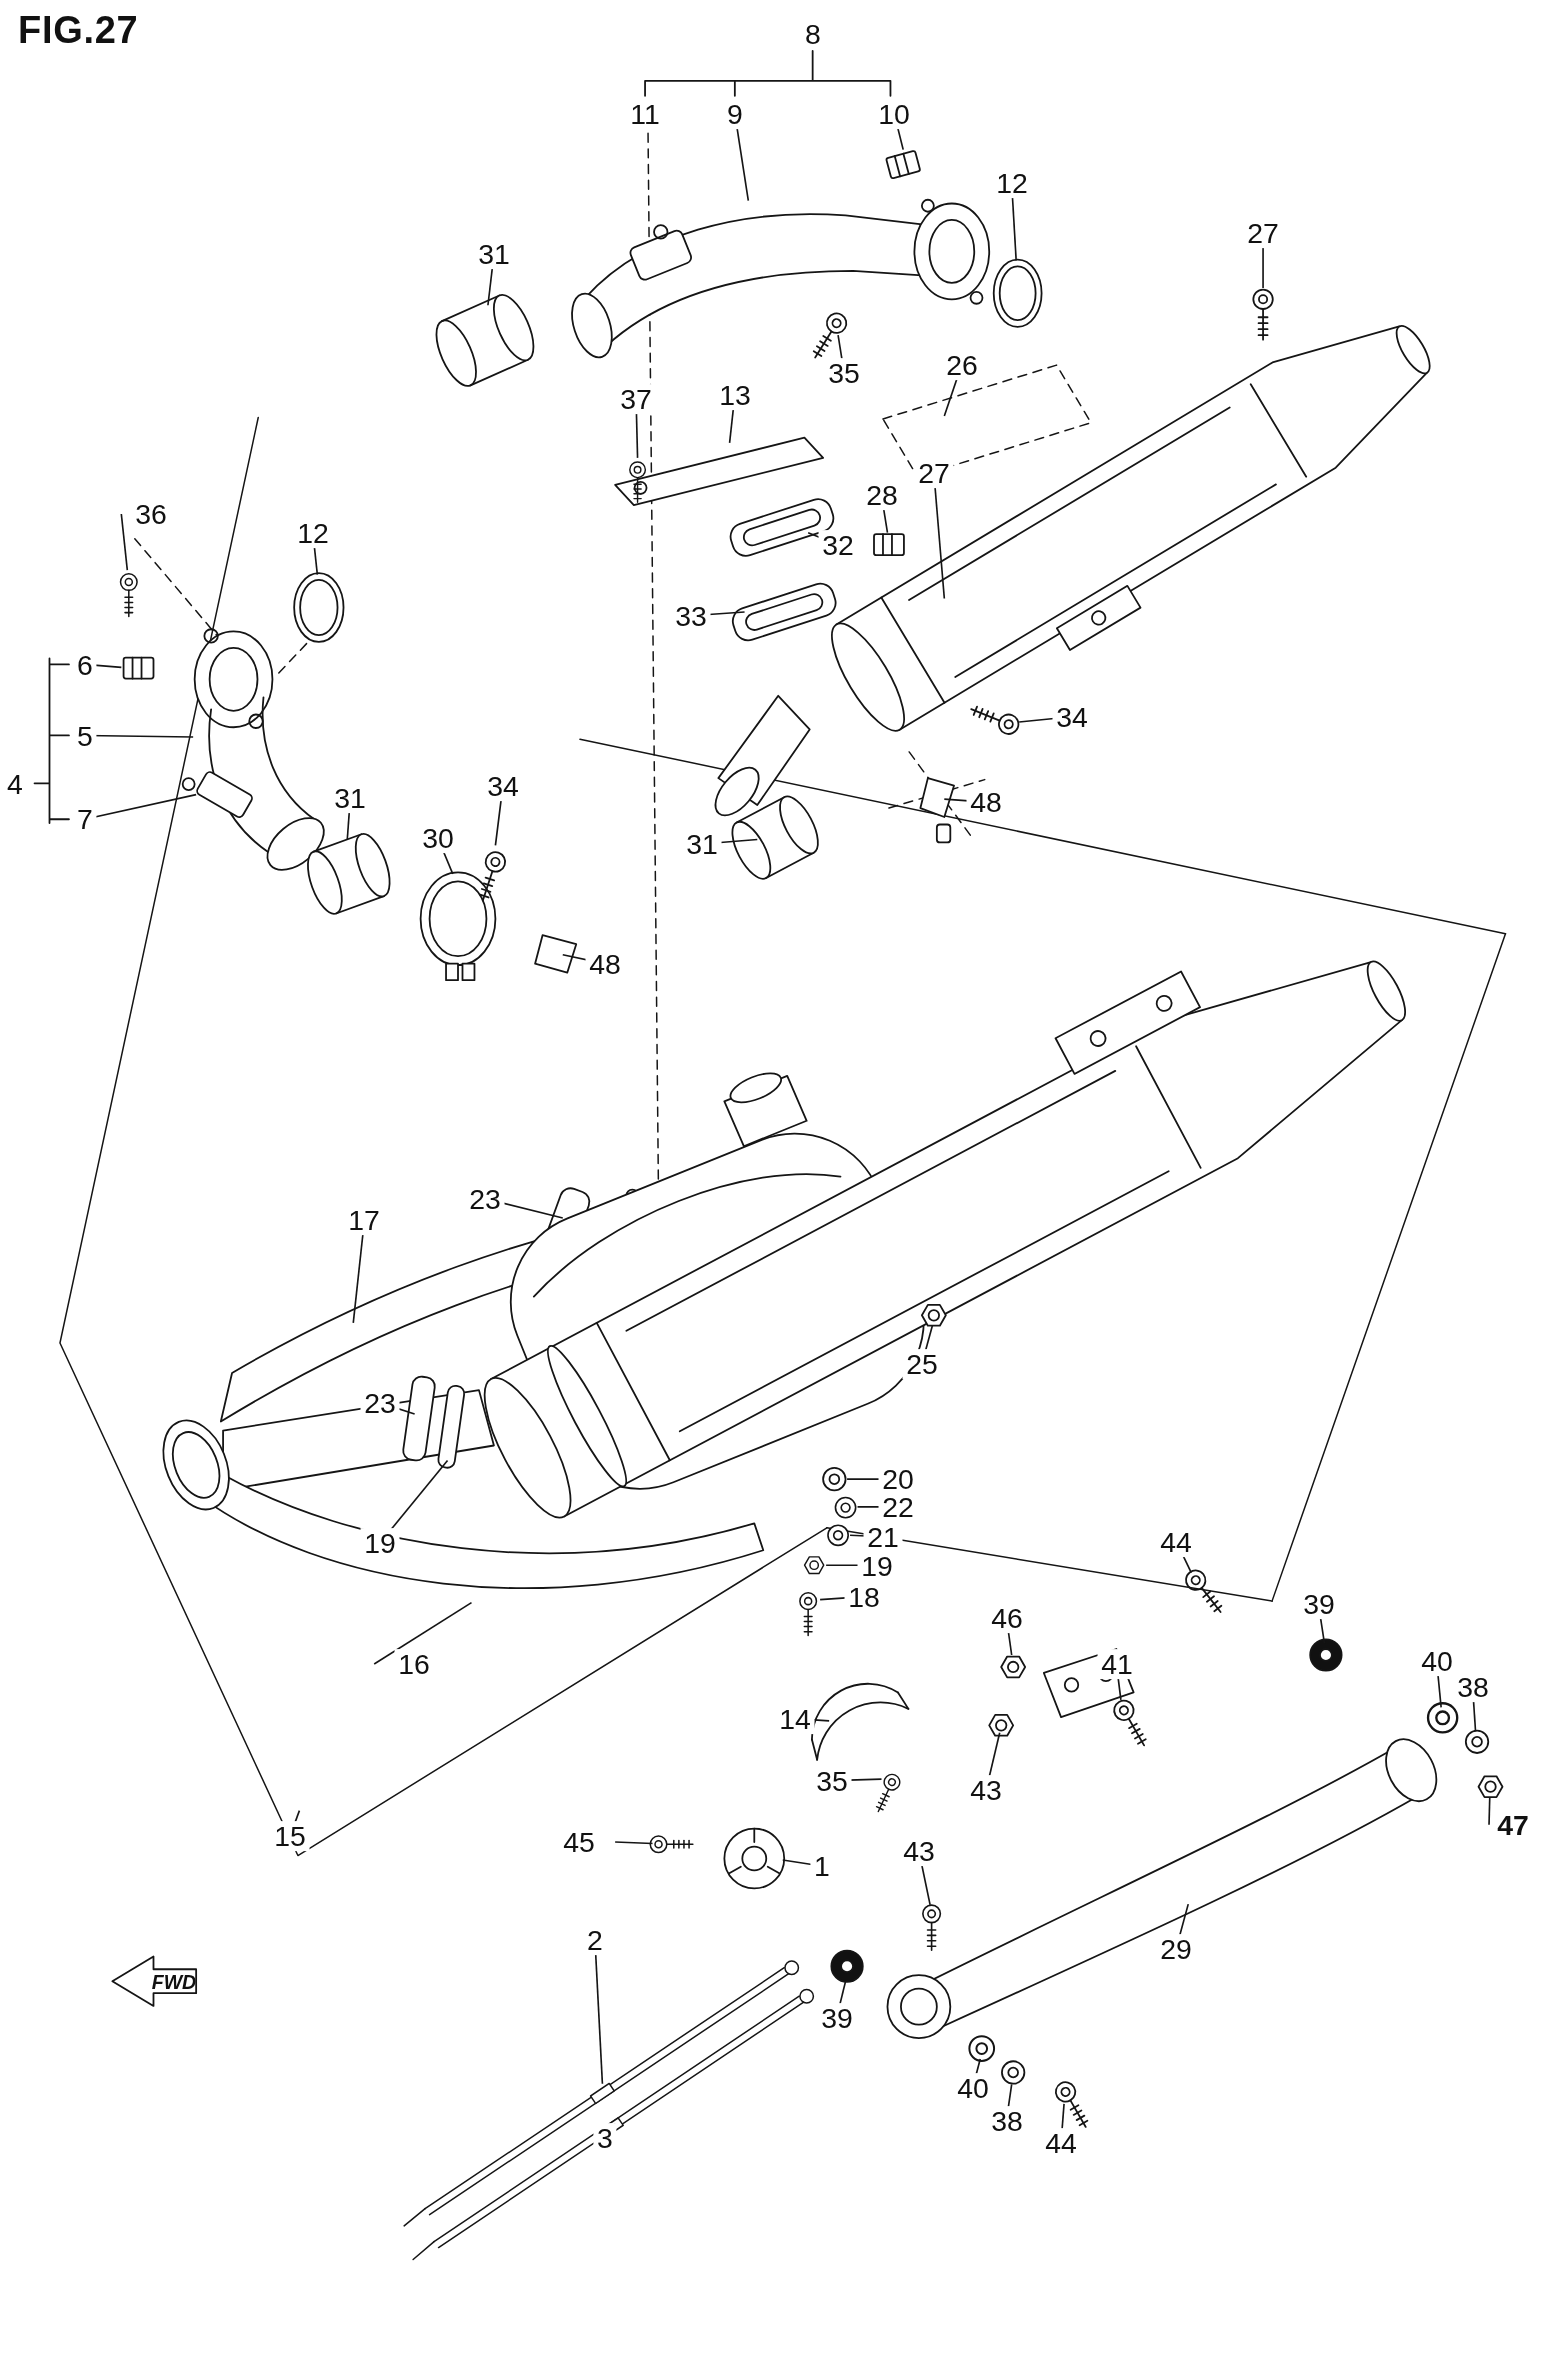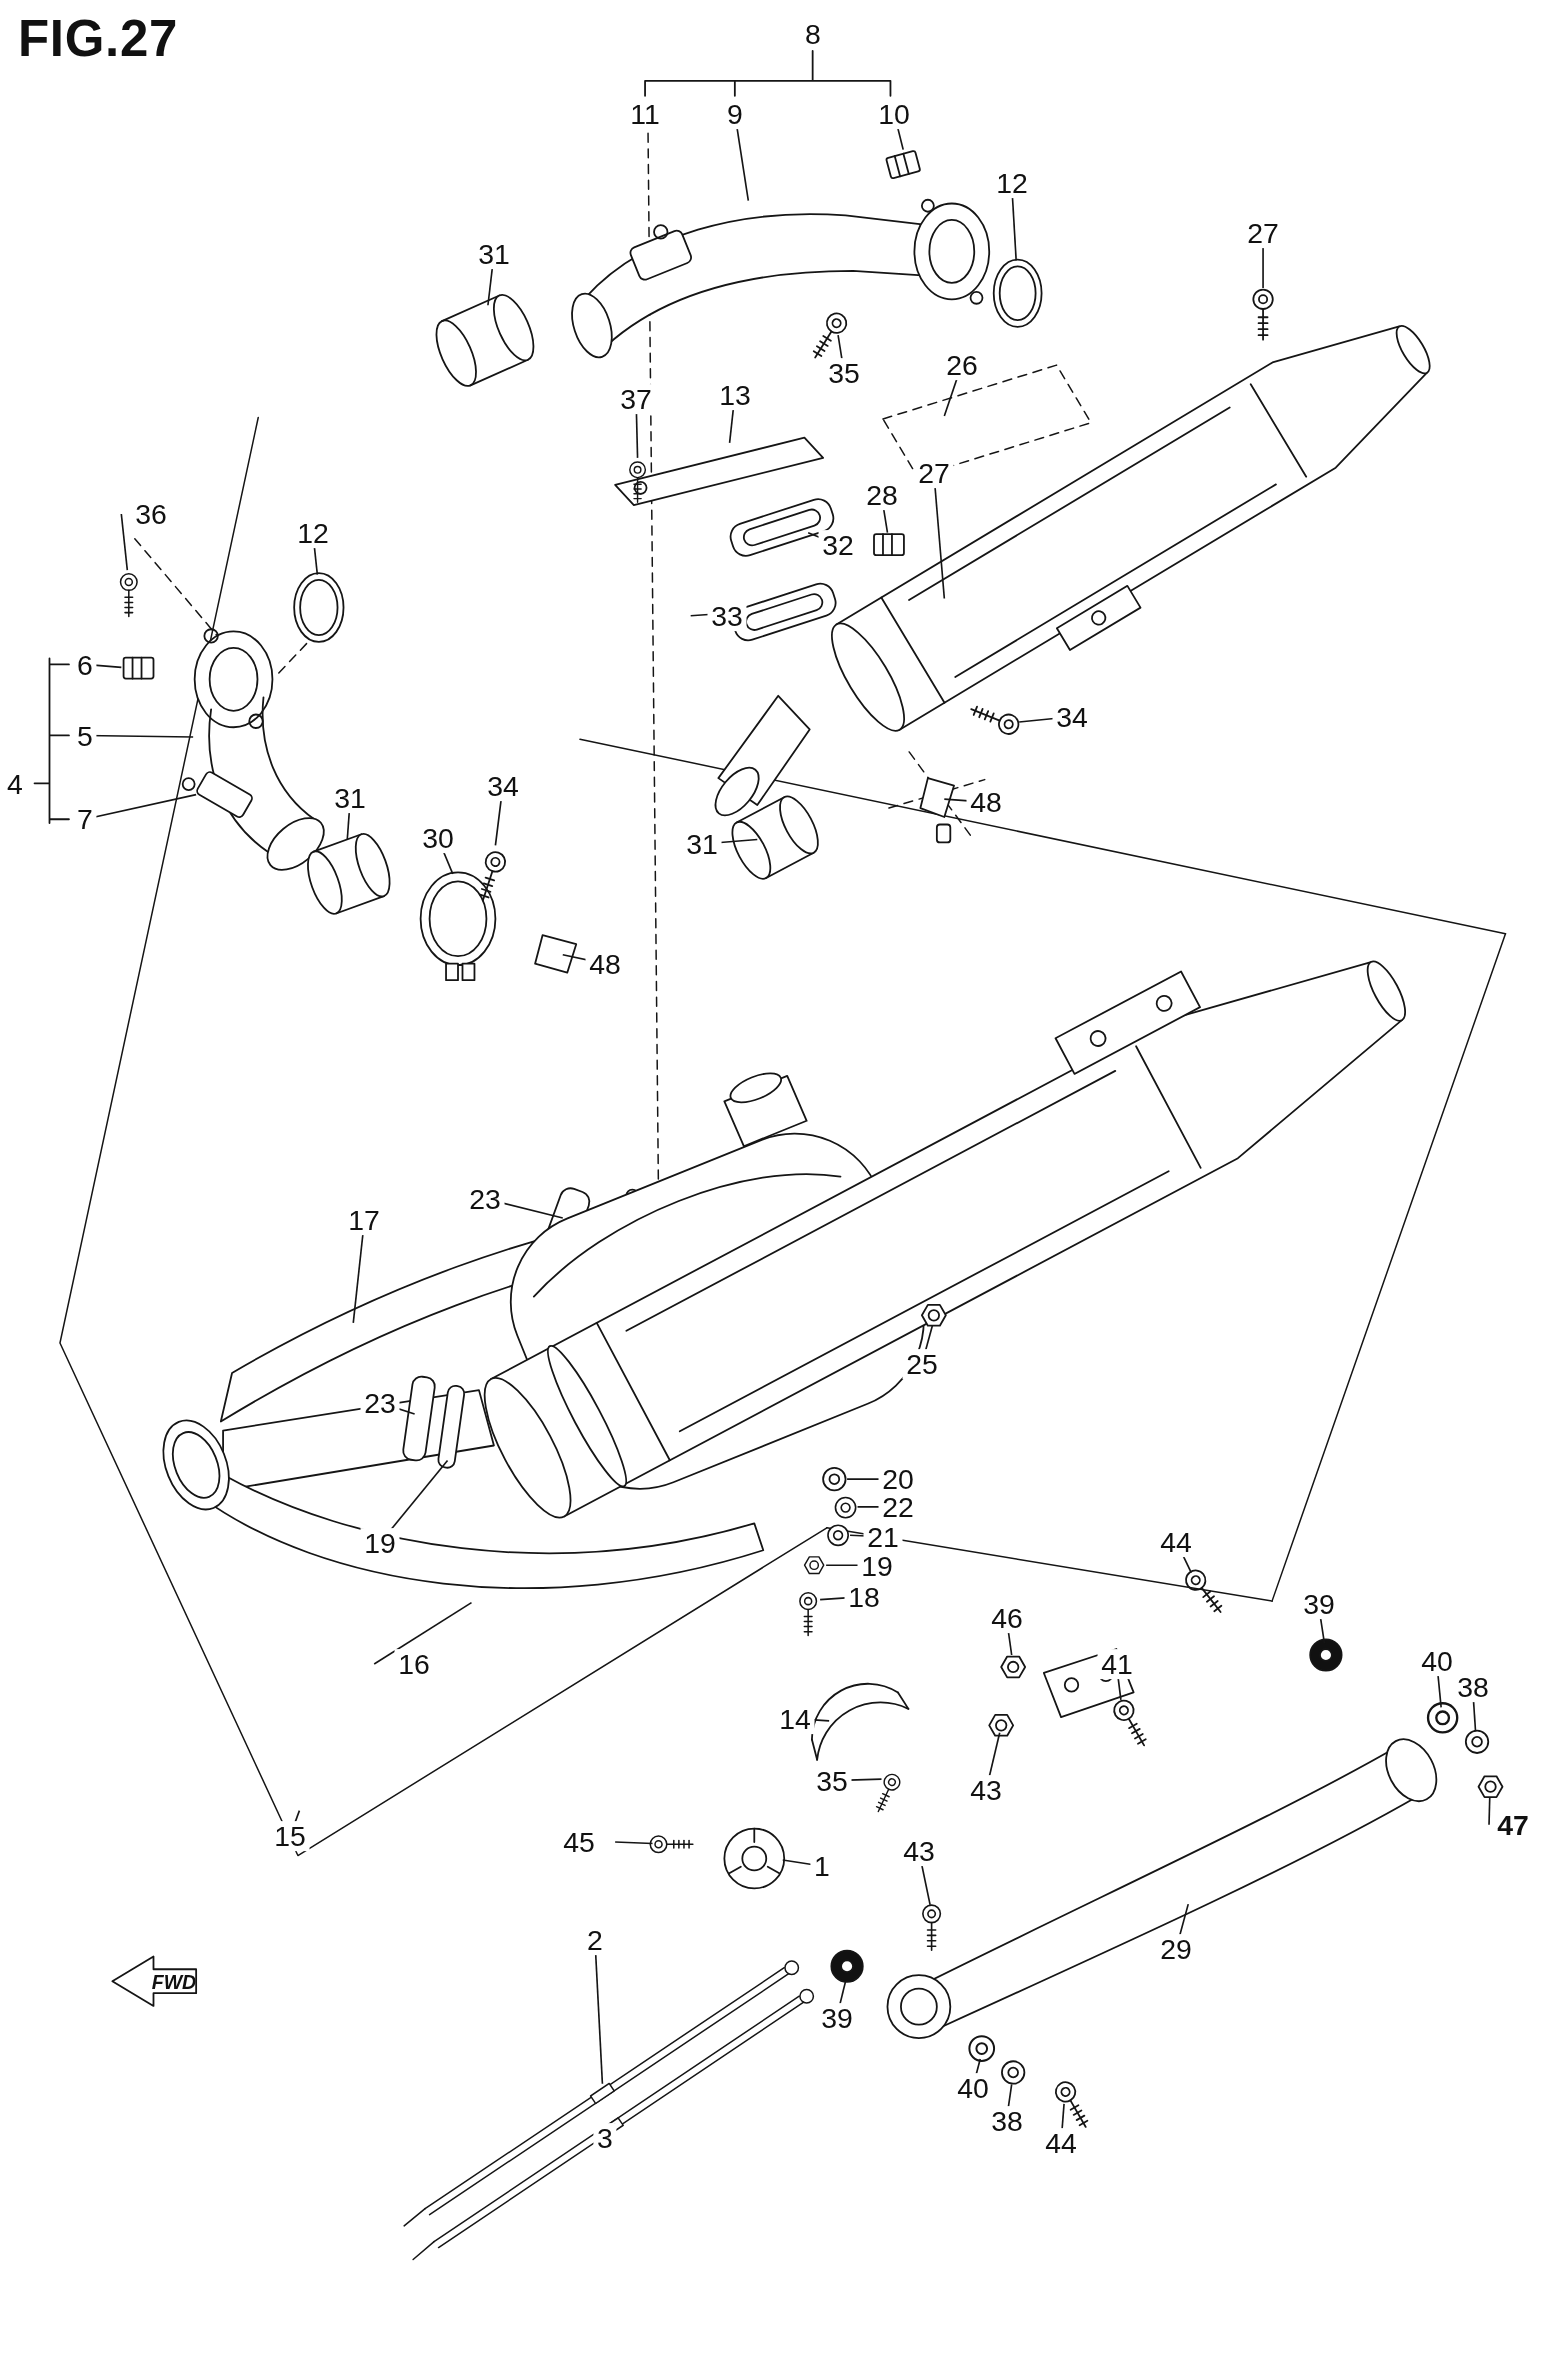--- a/index.html
+++ b/index.html
@@ -1,18 +1,18 @@
 <!DOCTYPE html>
 <html style="font-size:12px"><head>
 <meta charset="utf-8">
 <style>
   html,body{margin:0;padding:0;background:#ffffff;}
   .page{position:relative;width:1543px;height:2377px;background:#fff;overflow:hidden;
         font-family:"Liberation Sans",sans-serif;color:#111;}
-  .fig-title{position:absolute;left:18px;top:9px;font-size:51px;font-weight:bold;letter-spacing:0.7px;z-index:40;}
+  .fig-title{position:absolute;left:18px;top:9px;font-size:38px;font-weight:bold;letter-spacing:0.7px;z-index:40;}
   .footer{position:absolute;left:66px;top:2294px;font-size:25.4px;line-height:1.4;z-index:40;}
   .footer div{white-space:pre;}
   svg.artwork{position:absolute;left:0;top:0;z-index:10;stroke:#151515;fill:none;stroke-width:2.4;
               stroke-linecap:round;stroke-linejoin:round;}
   svg.leaders{position:absolute;left:0;top:0;z-index:20;}
   svg.leaders line{stroke:#151515;stroke-width:2.2;}
   .dash{stroke-dasharray:12 9;}
   .thin{stroke-width:2;}
   .callout{position:absolute;transform:translate(-50%,-50%);font-size:28.4px;line-height:1;
            background:#fff;padding:0.7px 3.7px;z-index:30;}
@@ -372,21 +372,21 @@
       <div class="callout" style="left: 494px; top: 254px;">31</div>
       <div class="callout" style="left: 844px; top: 373px;">35</div>
       <div class="callout" style="left: 962px; top: 365px;">26</div>
       <div class="callout" style="left: 636px; top: 399px;">37</div>
       <div class="callout" style="left: 735px; top: 395px;">13</div>
       <div class="callout" style="left: 882px; top: 495px;">28</div>
       <div class="callout" style="left: 934px; top: 473px;">27</div>
       <div class="callout" style="left: 838px; top: 545px;">32</div>
       <div class="callout" style="left: 121px; top: 514px; margin-left: 30px;">36</div>
       <div class="callout" style="left: 313px; top: 533px;">12</div>
-      <div class="callout" style="left: 727px; top: 616px; text-align: right;">33</div>
+      <div class="callout" style="left: 691px; top: 616px; text-align: right;">33</div>
       <div class="callout" style="left: 85px; top: 665px;">6</div>
       <div class="callout" style="left: 85px; top: 736px;">5</div>
       <div class="callout" style="left: 15px; top: 784px;">4</div>
       <div class="callout" style="left: 85px; top: 819px;">7</div>
       <div class="callout" style="left: 1072px; top: 717px;">34</div>
       <div class="callout" style="left: 986px; top: 802px;">48</div>
       <div class="callout" style="left: 702px; top: 844px;">31</div>
       <div class="callout" style="left: 350px; top: 798px;">31</div>
       <div class="callout" style="left: 438px; top: 838px;">30</div>
       <div class="callout" style="left: 503px; top: 786px;">34</div>

